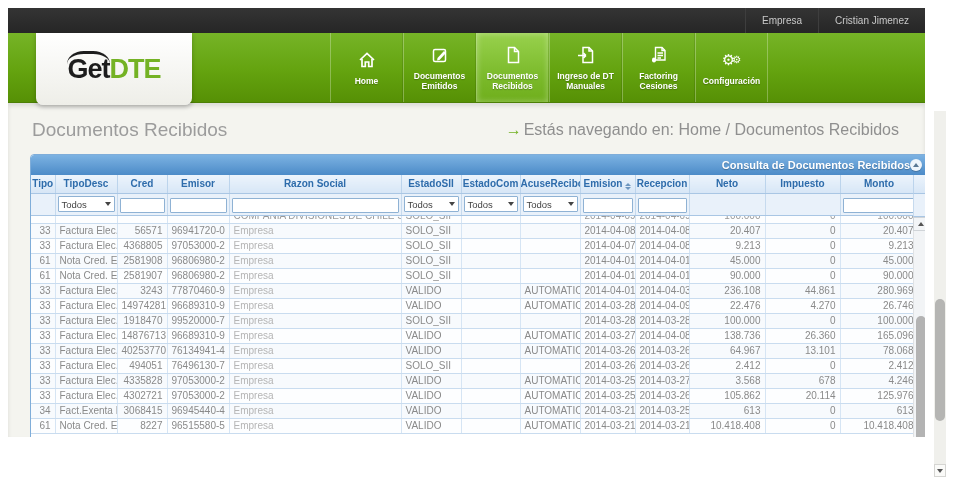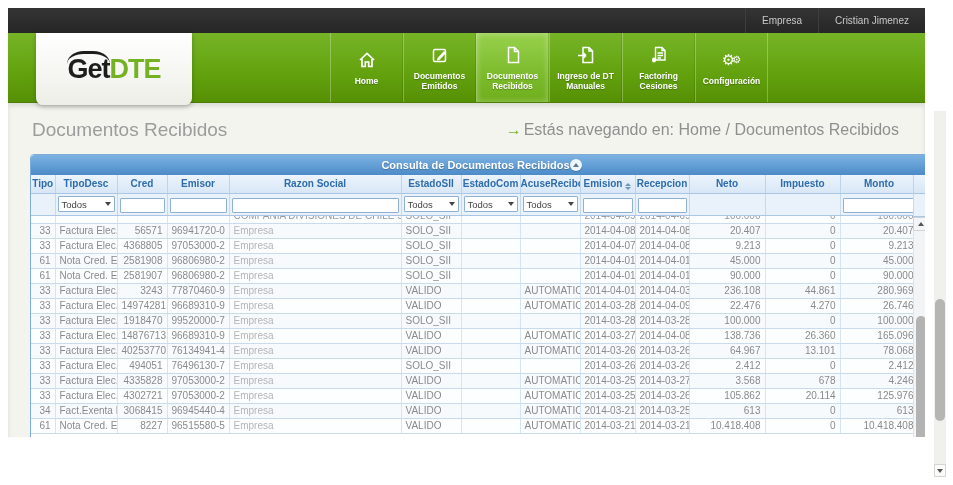--- a/index.html
+++ b/index.html
@@ -45,21 +45,21 @@
   .content-head { display:flex; justify-content:space-between; align-items:flex-end;
              padding:16px 26px 0 24px; }
   .page-title { font-size:19px; font-weight:normal; color:#9c9c9c; }
   .breadcrumb { font-size:16px; color:#8f8f8f; padding-bottom:2px; }
   .breadcrumb .bc-arrow { color:#74b224; font-weight:bold; margin-right:2px; }
 
   
   .panel { margin:13px 16px 0 22px; width:899px; height:293px; background:#fff;
            border:1px solid #7fadd9; border-radius:4px 4px 0 0; overflow:hidden; }
   .panel-header { height:20px; background:linear-gradient(180deg,#7cb2e2,#4c8bc8);
-           border-radius:3px 3px 0 0; display:flex; align-items:center; justify-content:center;
+           border-radius:3px 3px 0 0; display:flex; align-items:center; justify-content:flex-end;
            padding:0 6px 0 10px; }
   .panel-title { color:#fff; font-size:11px; font-weight:bold; text-shadow:0 1px 1px rgba(0,0,0,.25); }
   .collapse-btn { width:12px; height:12px; border-radius:50%; background:#eef5fc; cursor:pointer;
            display:flex; align-items:center; justify-content:center; box-shadow:0 1px 1px rgba(0,0,0,.2); }
   .collapse-btn i { width:0; height:0; border-left:3px solid transparent; border-right:3px solid transparent;
            border-bottom:4px solid #5a7894; }
 
   .grid-wrap { position:relative; width:100%; height:273px; }
   table.grid { table-layout:fixed; width:882px; border-collapse:collapse; }
   .grid th { height:18px; background:linear-gradient(180deg,#ecf4fc,#d7e6f6); color:#2e6cab;

